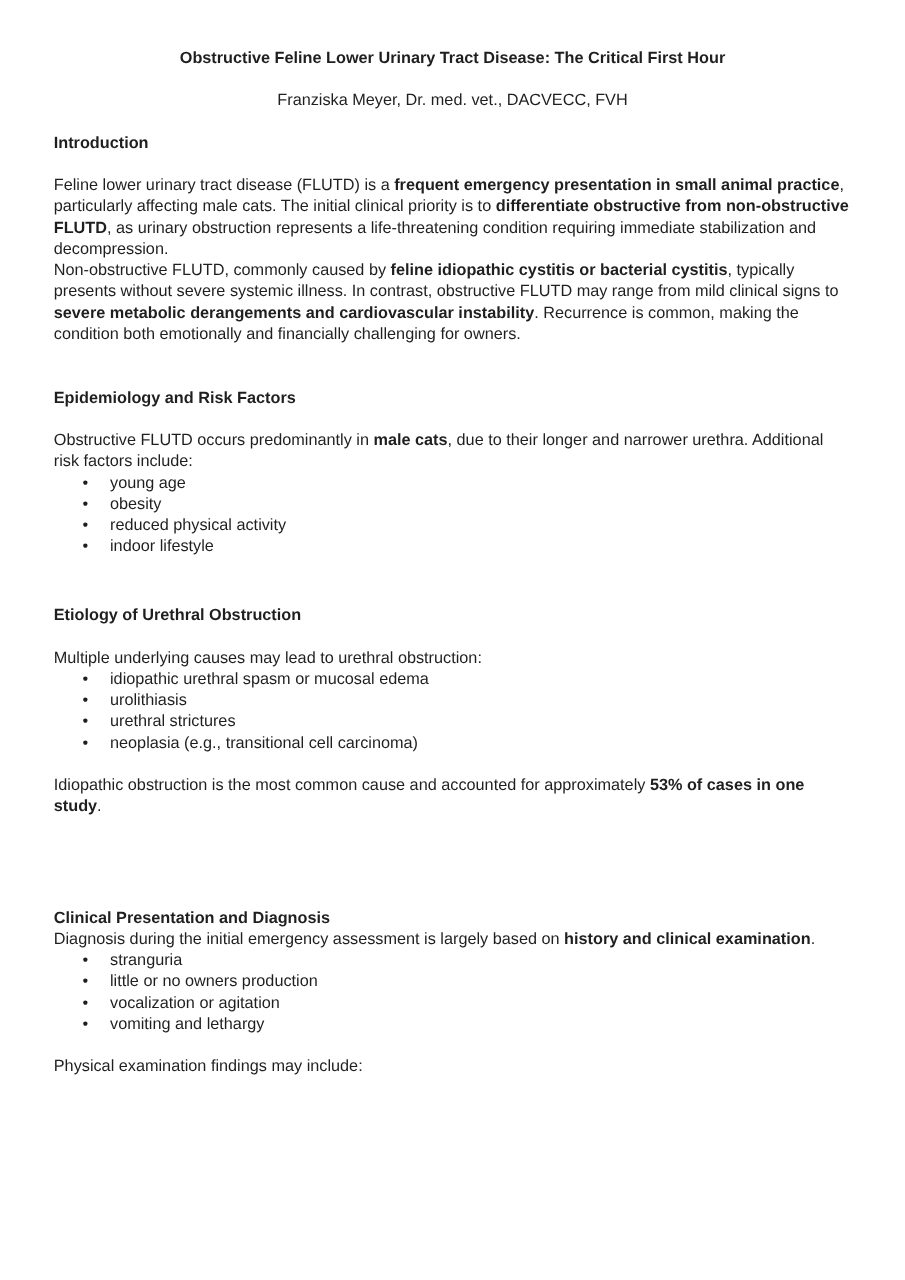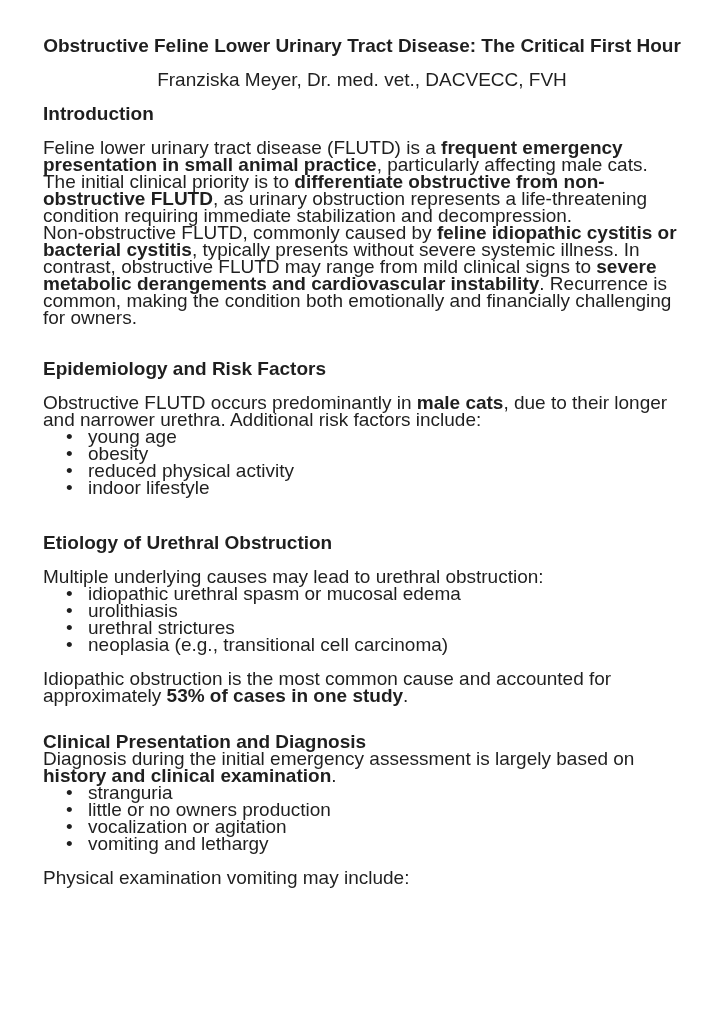--- a/index.html
+++ b/index.html
@@ -9,21 +9,21 @@
   }
   .page {
     position: relative;
     width: 724px;
     height: 1024px;
     box-sizing: border-box;
     padding: 37px 43px 0 43px;
     background: #ffffff;
     overflow: hidden;
     font-family: "Liberation Sans", sans-serif;
-    font-size: 19px;
+    font-size: 13px;
     line-height: 17px;
     color: #1f1f1f;
   }
   .block { margin: 0; }
   .title   { font-weight: bold; }
   .heading { font-weight: bold; }
   .para    { font-weight: normal; }
   .b       { font-weight: bold; }
   ul.bullets {
     margin: 0;
@@ -60,22 +60,22 @@
     </ul>
     <div class="block heading" style="margin-top: 38px;"><span class="b">Etiology of Urethral Obstruction</span></div>
     <div class="block para" style="margin-top: 17px;"><span>Multiple underlying causes may lead to urethral obstruction:</span></div>
     <ul class="block bullets">
       <li><span>idiopathic urethral spasm or mucosal edema</span></li>
       <li><span>urolithiasis</span></li>
       <li><span>urethral strictures</span></li>
       <li><span>neoplasia (e.g., transitional cell carcinoma)</span></li>
     </ul>
     <div class="block para" style="margin-top: 17px;"><span>Idiopathic obstruction is the most common cause and accounted for approximately </span><span class="b">53% of cases in one study</span><span>.</span></div>
-    <div class="block heading" style="margin-top: 29px;"><span class="b">Clinical Presentation and Diagnosis</span></div>
+    <div class="block heading" style="margin-top: 72px;"><span class="b">Clinical Presentation and Diagnosis</span></div>
     <div class="block para"><span>Diagnosis during the initial emergency assessment is largely based on </span><span class="b">history and clinical examination</span><span>.</span></div>
     <ul class="block bullets">
       <li><span>stranguria</span></li>
       <li><span>little or no owners production</span></li>
       <li><span>vocalization or agitation</span></li>
       <li><span>vomiting and lethargy</span></li>
     </ul>
-    <div class="block para" style="margin-top: 17px;"><span>Physical examination vomiting may include:</span></div>
+    <div class="block para" style="margin-top: 17px;"><span>Physical examination findings may include:</span></div>
   </div>
 
 </body></html>

